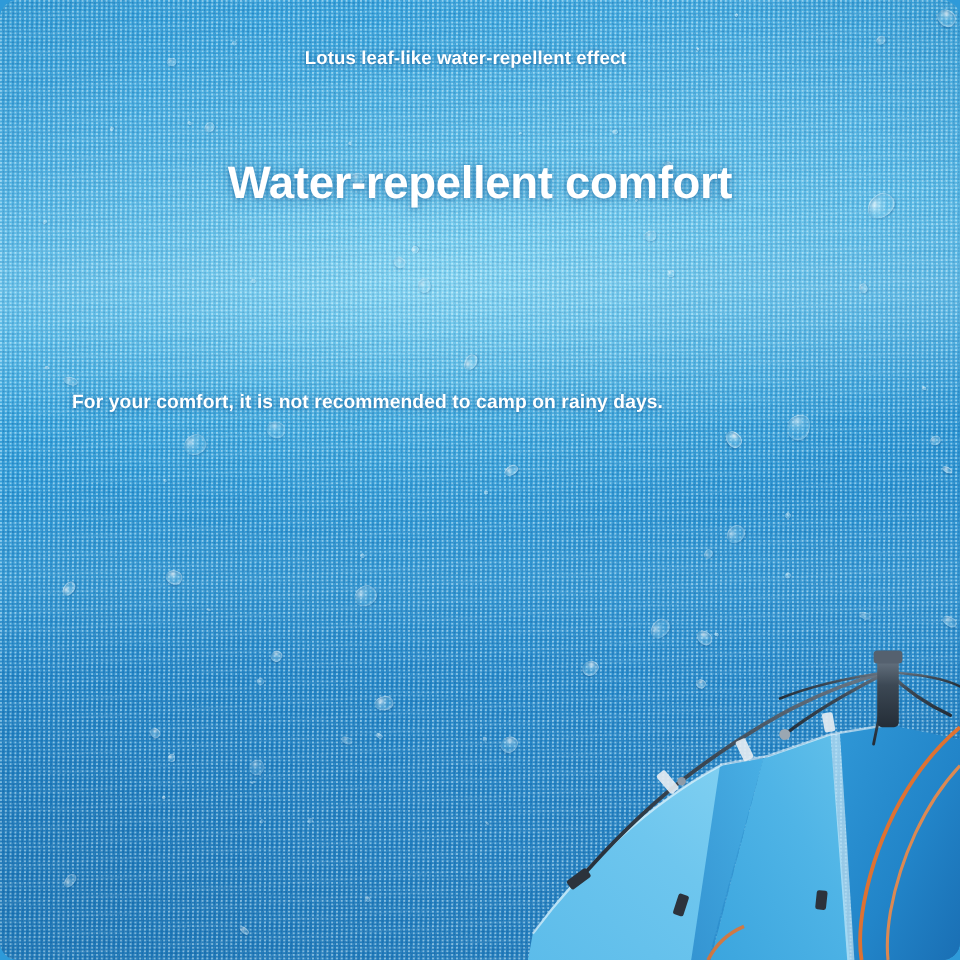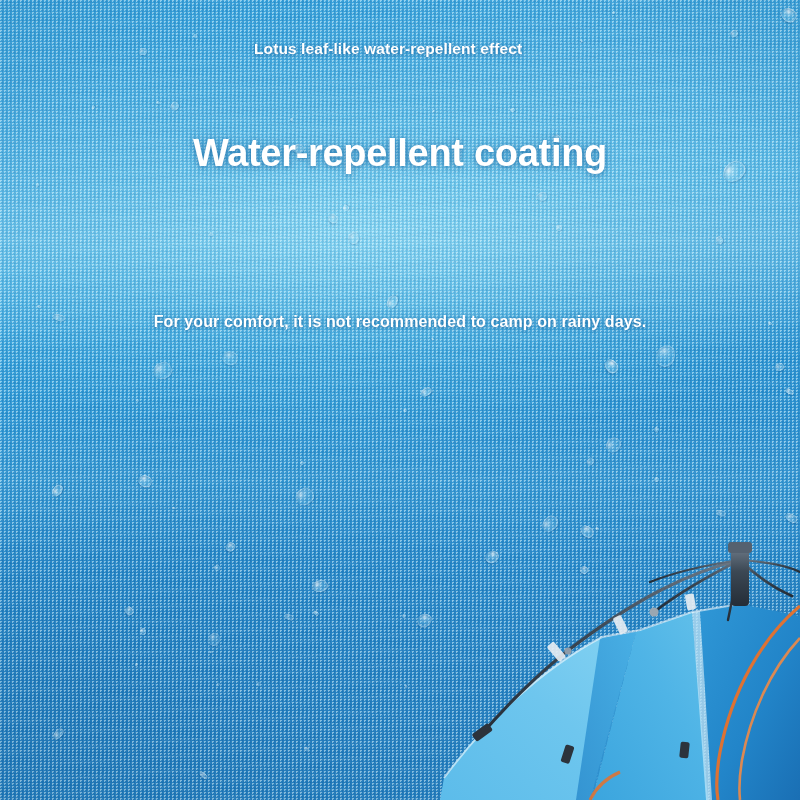--- a/index.html
+++ b/index.html
@@ -7,20 +7,21 @@
   body {
     font-family:"Liberation Sans", sans-serif;
     background:#2e9ad9;
   }
 
   #stage {
     position:relative;
     width:800px; height:800px;
     overflow:hidden;
     background:#2e9ad9;
+    border-radius:15px;
   }
 
   
   .layer { position:absolute; inset:0; }
 
   .base-grad {
     background:
       radial-gradient(ellipse 680px 300px at 46% 29%, rgba(125,215,245,0.70) 0%, rgba(110,205,240,0.34) 38%, rgba(90,190,230,0.0) 72%),
       radial-gradient(ellipse 520px 240px at 78% 8%, rgba(120,205,240,0.30) 0%, rgba(120,205,240,0.0) 70%),
       radial-gradient(ellipse 700px 420px at 12% 86%, rgba(20,105,170,0.34) 0%, rgba(20,105,170,0.0) 70%),
@@ -90,21 +91,21 @@
     left:0; top:130px; width:800px; text-align:center;
     font-size:38px; line-height:46px; letter-spacing:-0.3px;
     text-shadow:0 1px 4px rgba(12,80,140,0.50), 0 0 12px rgba(25,105,165,0.40);
   }
   #para {
     left:60px; top:232px; width:680px; text-align:center;
     font-size:16px; line-height:22.5px;
     text-shadow:0 1px 3px rgba(12,80,140,0.55), 0 0 7px rgba(20,95,155,0.38);
   }
   #note {
-    left:60px; top:311px; width:680px; text-align:center;
+    left:60px; top:325px; width:680px; text-align:left;
     font-size:16px; line-height:22px;
     text-shadow:0 1px 3px rgba(12,80,140,0.55), 0 0 7px rgba(20,95,155,0.38);
   }
 </style>
 </head>
 <body>
 
 <div id="stage">
 
   <div class="layer base-grad"></div>
@@ -255,18 +256,18 @@
       <rect x="118" y="230" width="18" height="9" rx="2" transform="rotate(-72 127 234)"></rect>
       <rect x="236" y="226" width="16" height="9" rx="2" transform="rotate(-84 244 230)"></rect>
     </g>
 
     <circle cx="214" cy="92" r="4.6" fill="#9aa7b2"></circle>
     <circle cx="128" cy="131" r="3.6" fill="#8e9ba8"></circle>
   </svg>
 
   <div class="txt" id="subtitle">Lotus leaf-like water-repellent effect</div>
 
-  <div class="txt" id="title">Water-repellent coating</div>
+  <div class="txt" id="title">Water-repellent comfort</div>
 
 
   <div class="txt" id="note">For your comfort, it is not recommended to camp on rainy days.</div>
 
 </div>
 
 </body></html>

